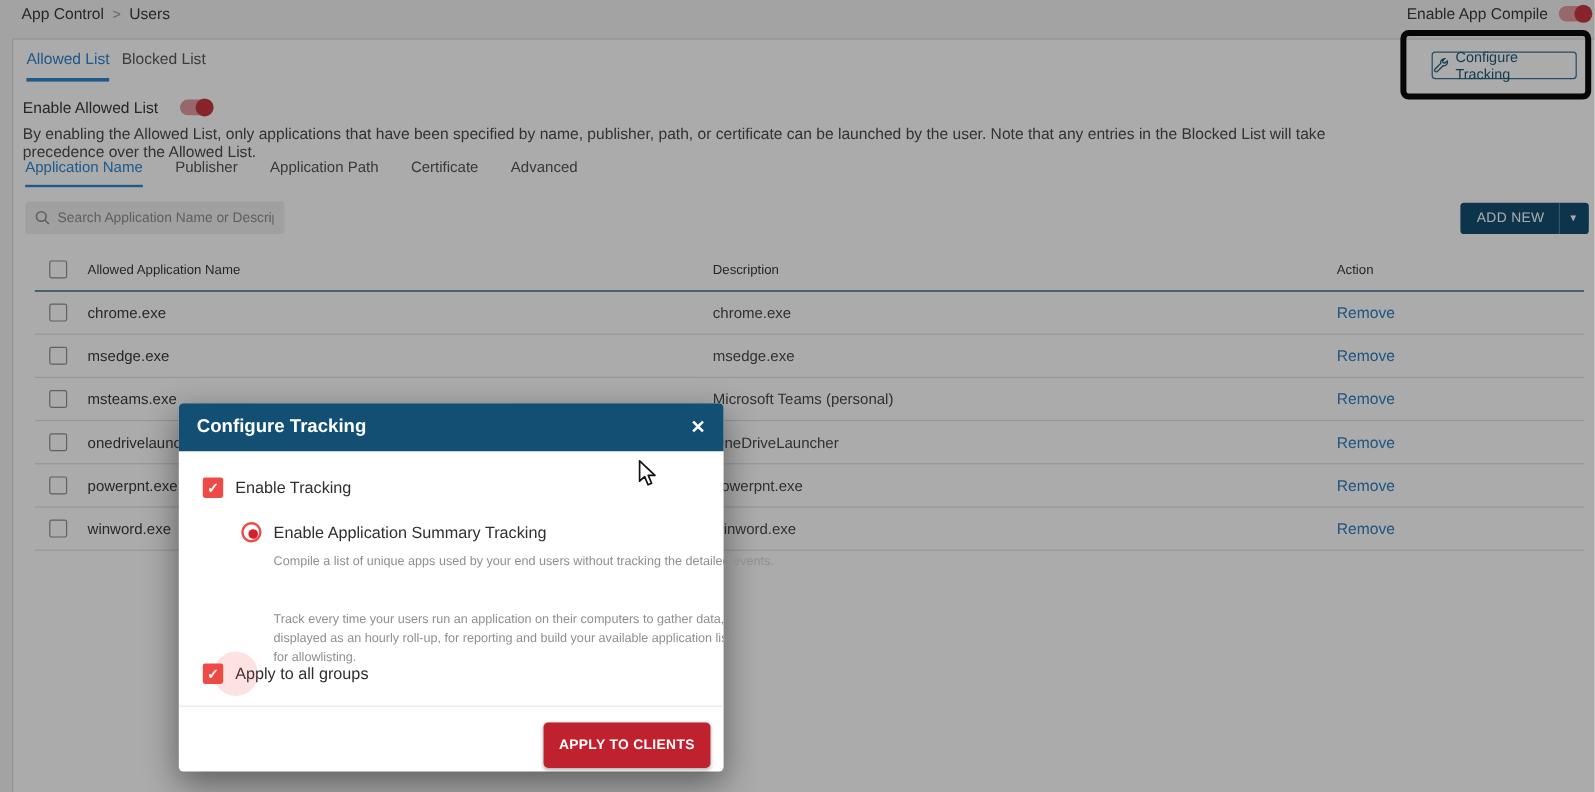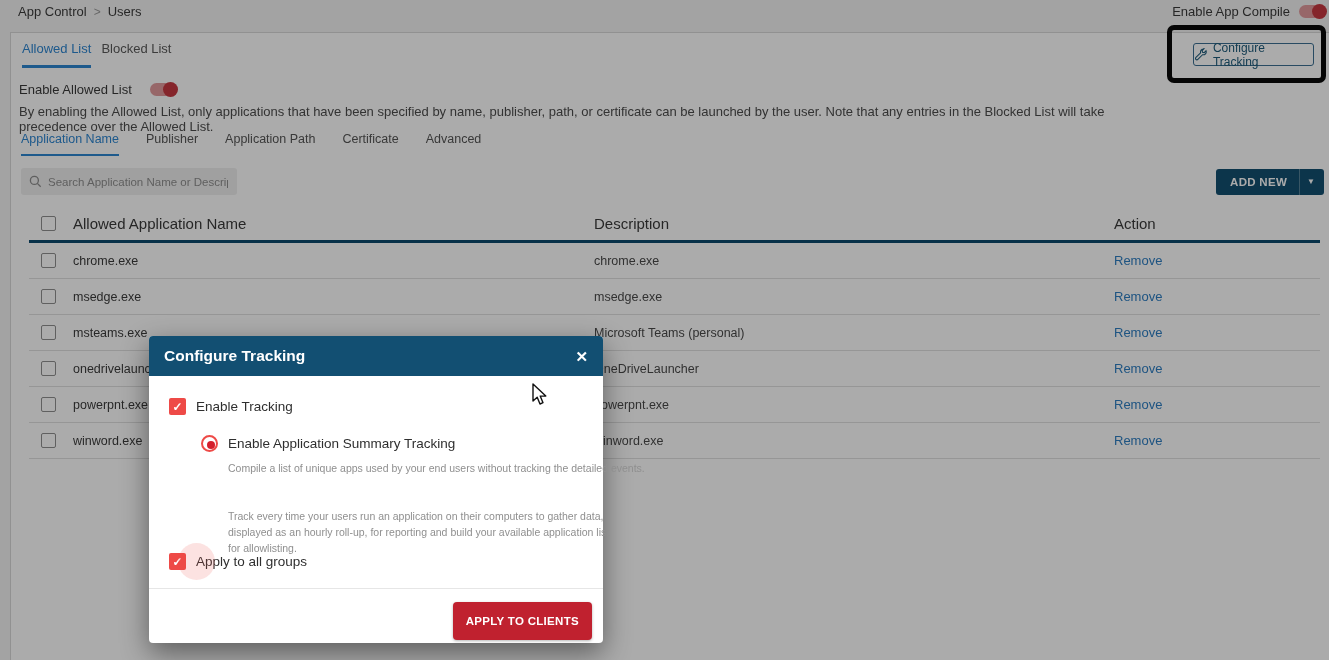--- a/index.html
+++ b/index.html
@@ -31,27 +31,27 @@
 
   .subtab-row { position: absolute; top: 99px; left: 10px; display: flex; gap: 27px; font-size: 12.5px; }
   .subtab { color: #555555; cursor: pointer; padding-bottom: 8px; }
   .subtab.active { color: #2e86d1; border-bottom: 2.5px solid #2e86d1; }
 
   #searchbox { position: absolute; top: 135px; left: 10px; width: 216px; height: 27px; background: #efefef; border-radius: 3px; display: flex; align-items: center; padding: 0 8px; gap: 6px; }
   #searchbox input { border: none; background: transparent; outline: none; font-family: "Liberation Sans", sans-serif; font-size: 11.5px; color: #555; width: 180px; }
   #searchbox input::placeholder { color: #8e8e8e; }
 
   #addnew { position: absolute; top: 136px; right: 6px; height: 26px; background: #134f70; border-radius: 3px; display: flex; align-items: center; color: #fff; cursor: pointer; }
-  #addnew .lbl { font-size: 11.5px; font-weight: bold; letter-spacing: .3px; padding: 0 12px 0 14px; }
+  #addnew .lbl { font-size: 11.5px; font-weight: normal; letter-spacing: .3px; padding: 0 12px 0 14px; }
   #addnew .caret { padding: 0 9px 0 7px; border-left: 1px solid rgba(255,255,255,.28); font-size: 8px; line-height: 26px; }
 
   
   #table { position: absolute; top: 174px; left: 18px; right: 10px; font-size: 12.5px; }
   .trow { height: 36px; display: flex; align-items: center; border-bottom: 1px solid #e0e0e0; position: relative; }
-  .trow.head { border-bottom: 3px solid #0c4a6e; color: #3a3a3a; font-size: 15px; }
+  .trow.head { border-bottom: 1px solid #0c4a6e; color: #3a3a3a; font-size: 11px; }
   .cbx { width: 15px; height: 15px; border: 1.5px solid #8f8f8f; border-radius: 2px; background: #fff; margin-left: 12px; flex: none; cursor: pointer; }
   .cell-name { position: absolute; left: 44px; }
   .cell-desc { position: absolute; left: 565px; color: #4a4a4a; }
   .cell-action { position: absolute; left: 1085px; }
   .trow.head .cell-desc { color: #3a3a3a; }
   a.remove { color: #2e7ec2; text-decoration: none; font-size: 13px; cursor: pointer; }
 
   
   #dim { inset: 0; background: rgba(0,0,0,.33); z-index: 10; }
   #highlight-box { left: 1167px; top: 25px; width: 159px; height: 58px; border: 5px solid #060606; border-radius: 7px; z-index: 20; }

